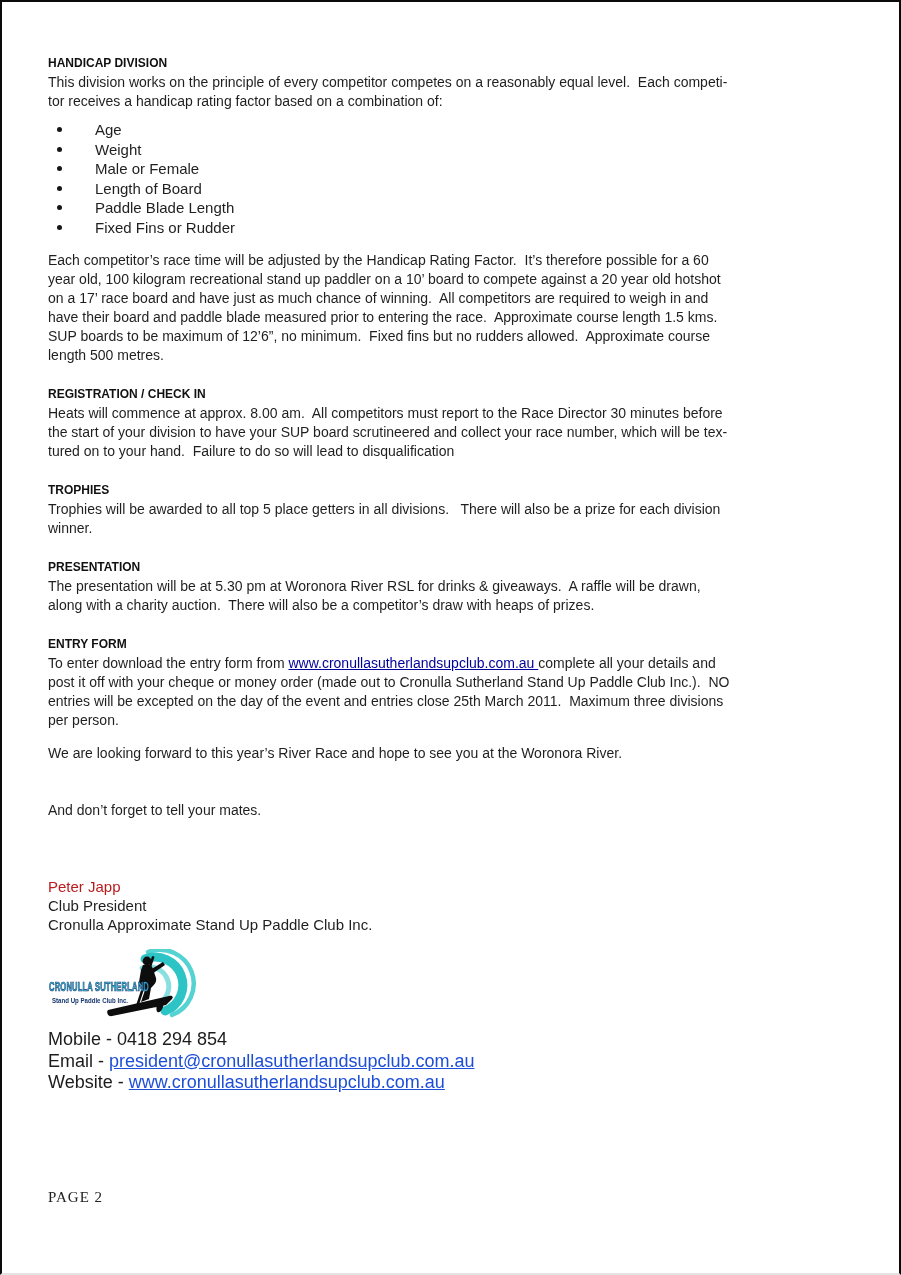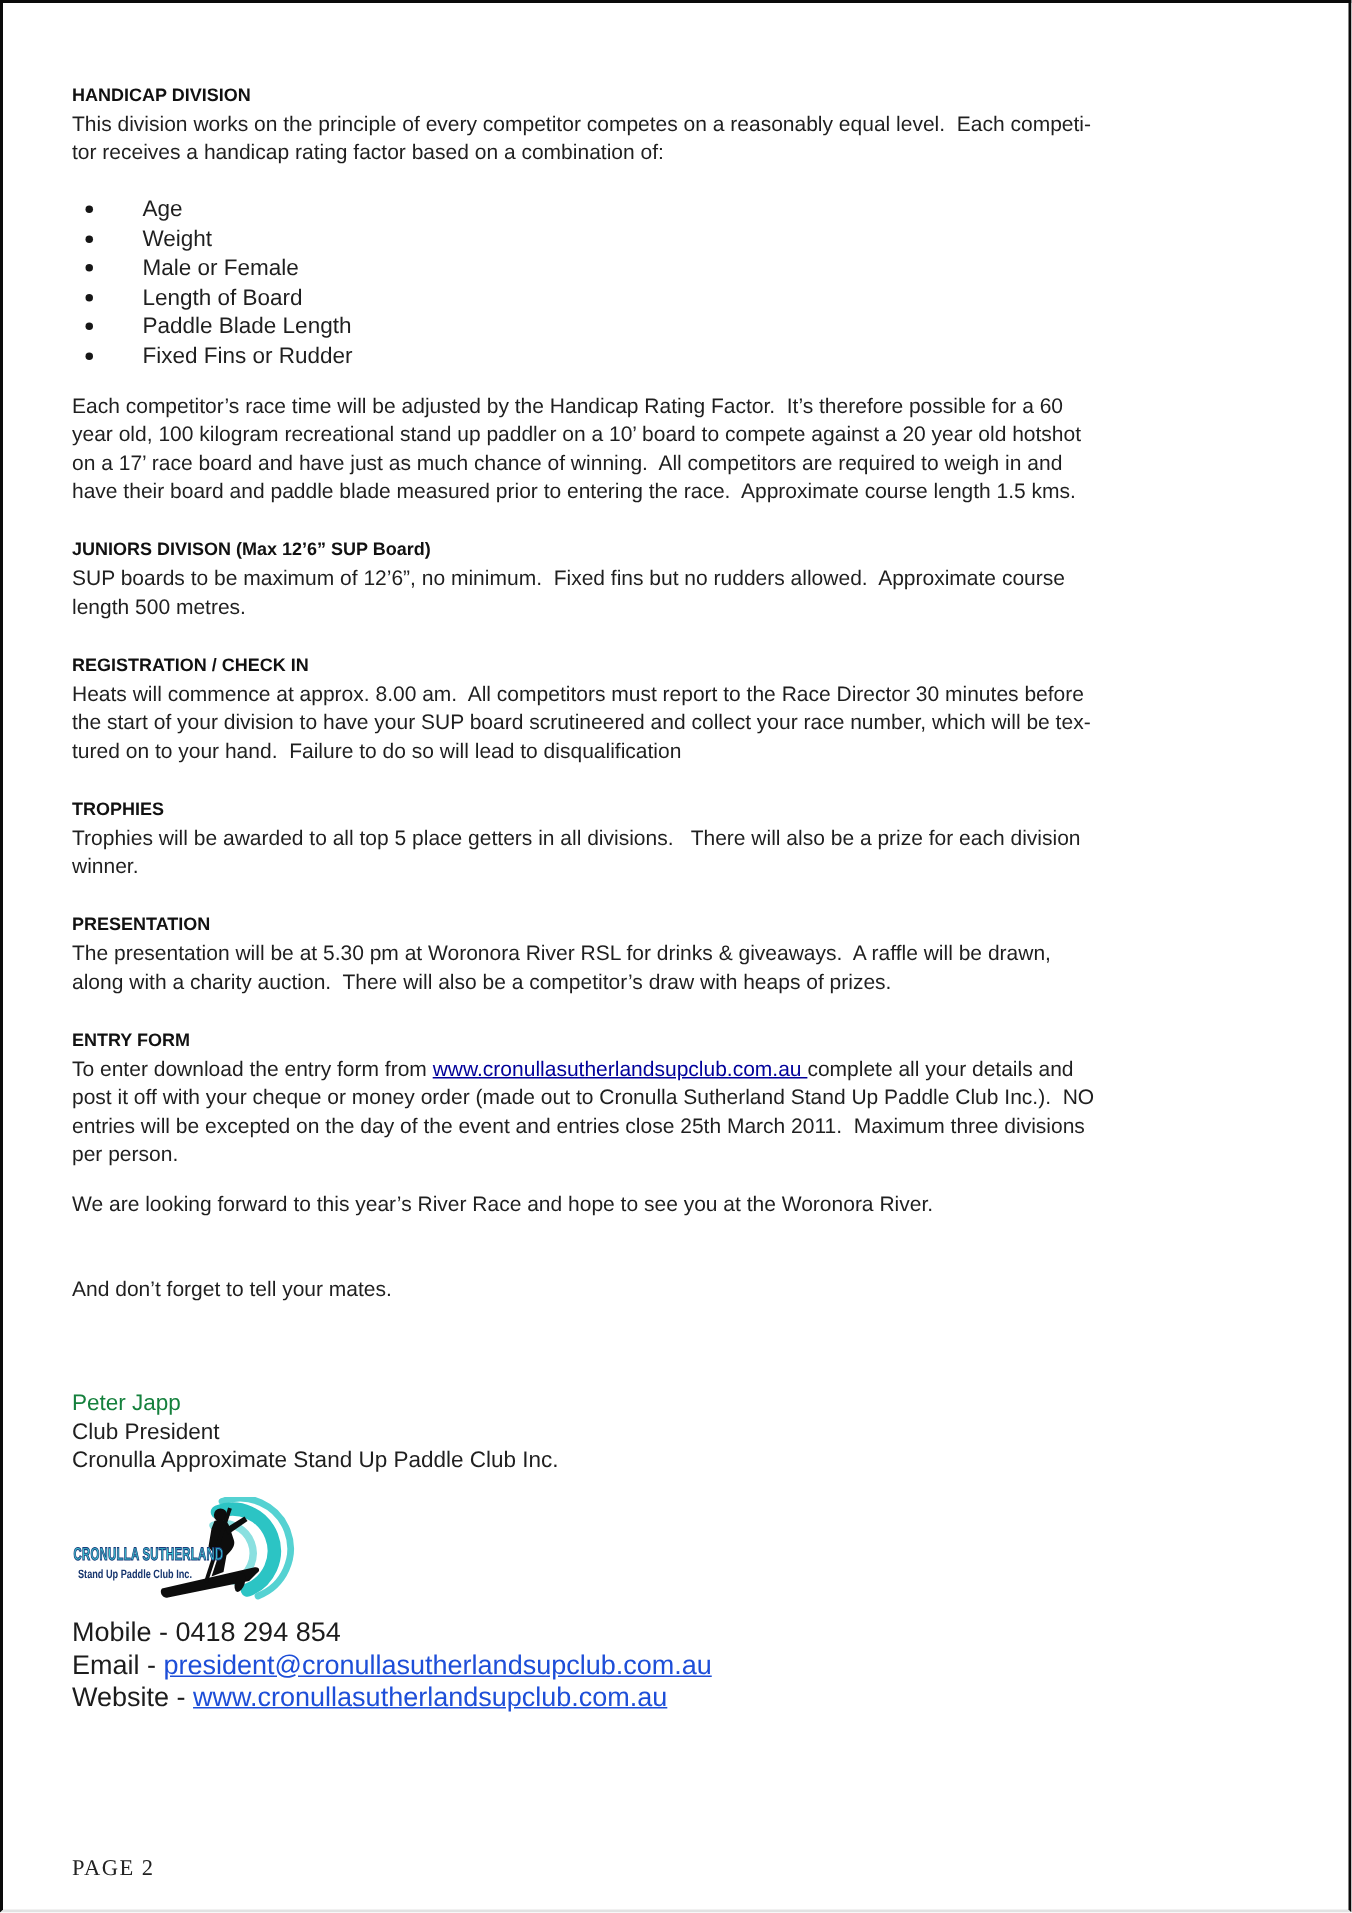--- a/index.html
+++ b/index.html
@@ -20,33 +20,33 @@
     white-space:pre-wrap;
   }
   p.body {
     font-size:14px; line-height:19px;
     white-space:pre-wrap;
   }
   .mt-blank { margin-top:14px; }
   .mt-sec   { margin-top:20px; }
   .mt-2bl   { margin-top:38px; }
   .mt-3bl   { margin-top:57px; }
-  ul.criteria { list-style:none; margin-top:19px; }
+  ul.criteria { list-style:none; margin-top:9px; }
   ul.criteria li {
     position:relative; padding-left:47px;
     font-size:15px; line-height:19.5px;
   }
   ul.criteria li .dot {
     position:absolute; left:9px; top:7px;
     width:5px; height:5px; border-radius:50%;
     background:#161616;
   }
   a.navy-link { color:#00009a; text-decoration:underline; cursor:pointer; white-space:pre-wrap; }
   a.blue-link { color:#1d4ed8; text-decoration:underline; cursor:pointer; }
-  .sig-name { font-size:15px; line-height:19px; color:#15803d; }
+  .sig-name { font-size:15px; line-height:19px; color:#b91c1c; }
   .sig-line { font-size:15px; line-height:19px; }
   .logo-wrap { margin-top:15px; height:76px; }
   .contact { margin-top:4px; font-size:18px; line-height:21.5px; color:#1c1c1c; }
   .footer {
     margin-top:95px; text-align:left;
     font-family:"Liberation Serif", serif;
     font-size:15px; color:#222; letter-spacing:1px;
   }
 </style>
 </head>
@@ -66,21 +66,20 @@
       <li><span class="dot"></span><span>Length of Board</span></li>
       <li><span class="dot"></span><span>Paddle Blade Length</span></li>
       <li><span class="dot"></span><span>Fixed Fins or Rudder</span></li>
     </ul>
 
     <p class="body mt-blank">Each competitor’s race time will be adjusted by the Handicap Rating Factor.  It’s therefore possible for a 60
 year old, 100 kilogram recreational stand up paddler on a 10’ board to compete against a 20 year old hotshot
 on a 17’ race board and have just as much chance of winning.  All competitors are required to weigh in and
 have their board and paddle blade measured prior to entering the race.  Approximate course length 1.5 kms.</p>
 
-    <h3 class="mt-sec">JUNIORS DIVISON (Max 12’6” SUP Board)</h3>
     <p class="body">SUP boards to be maximum of 12’6”, no minimum.  Fixed fins but no rudders allowed.  Approximate course
 length 500 metres.</p>
 
     <h3 class="mt-sec">REGISTRATION / CHECK IN</h3>
     <p class="body">Heats will commence at approx. 8.00 am.  All competitors must report to the Race Director 30 minutes before
 the start of your division to have your SUP board scrutineered and collect your race number, which will be tex-
 tured on to your hand.  Failure to do so will lead to disqualification</p>
 
     <h3 class="mt-sec">TROPHIES</h3>
     <p class="body">Trophies will be awarded to all top 5 place getters in all divisions.   There will also be a prize for each division

